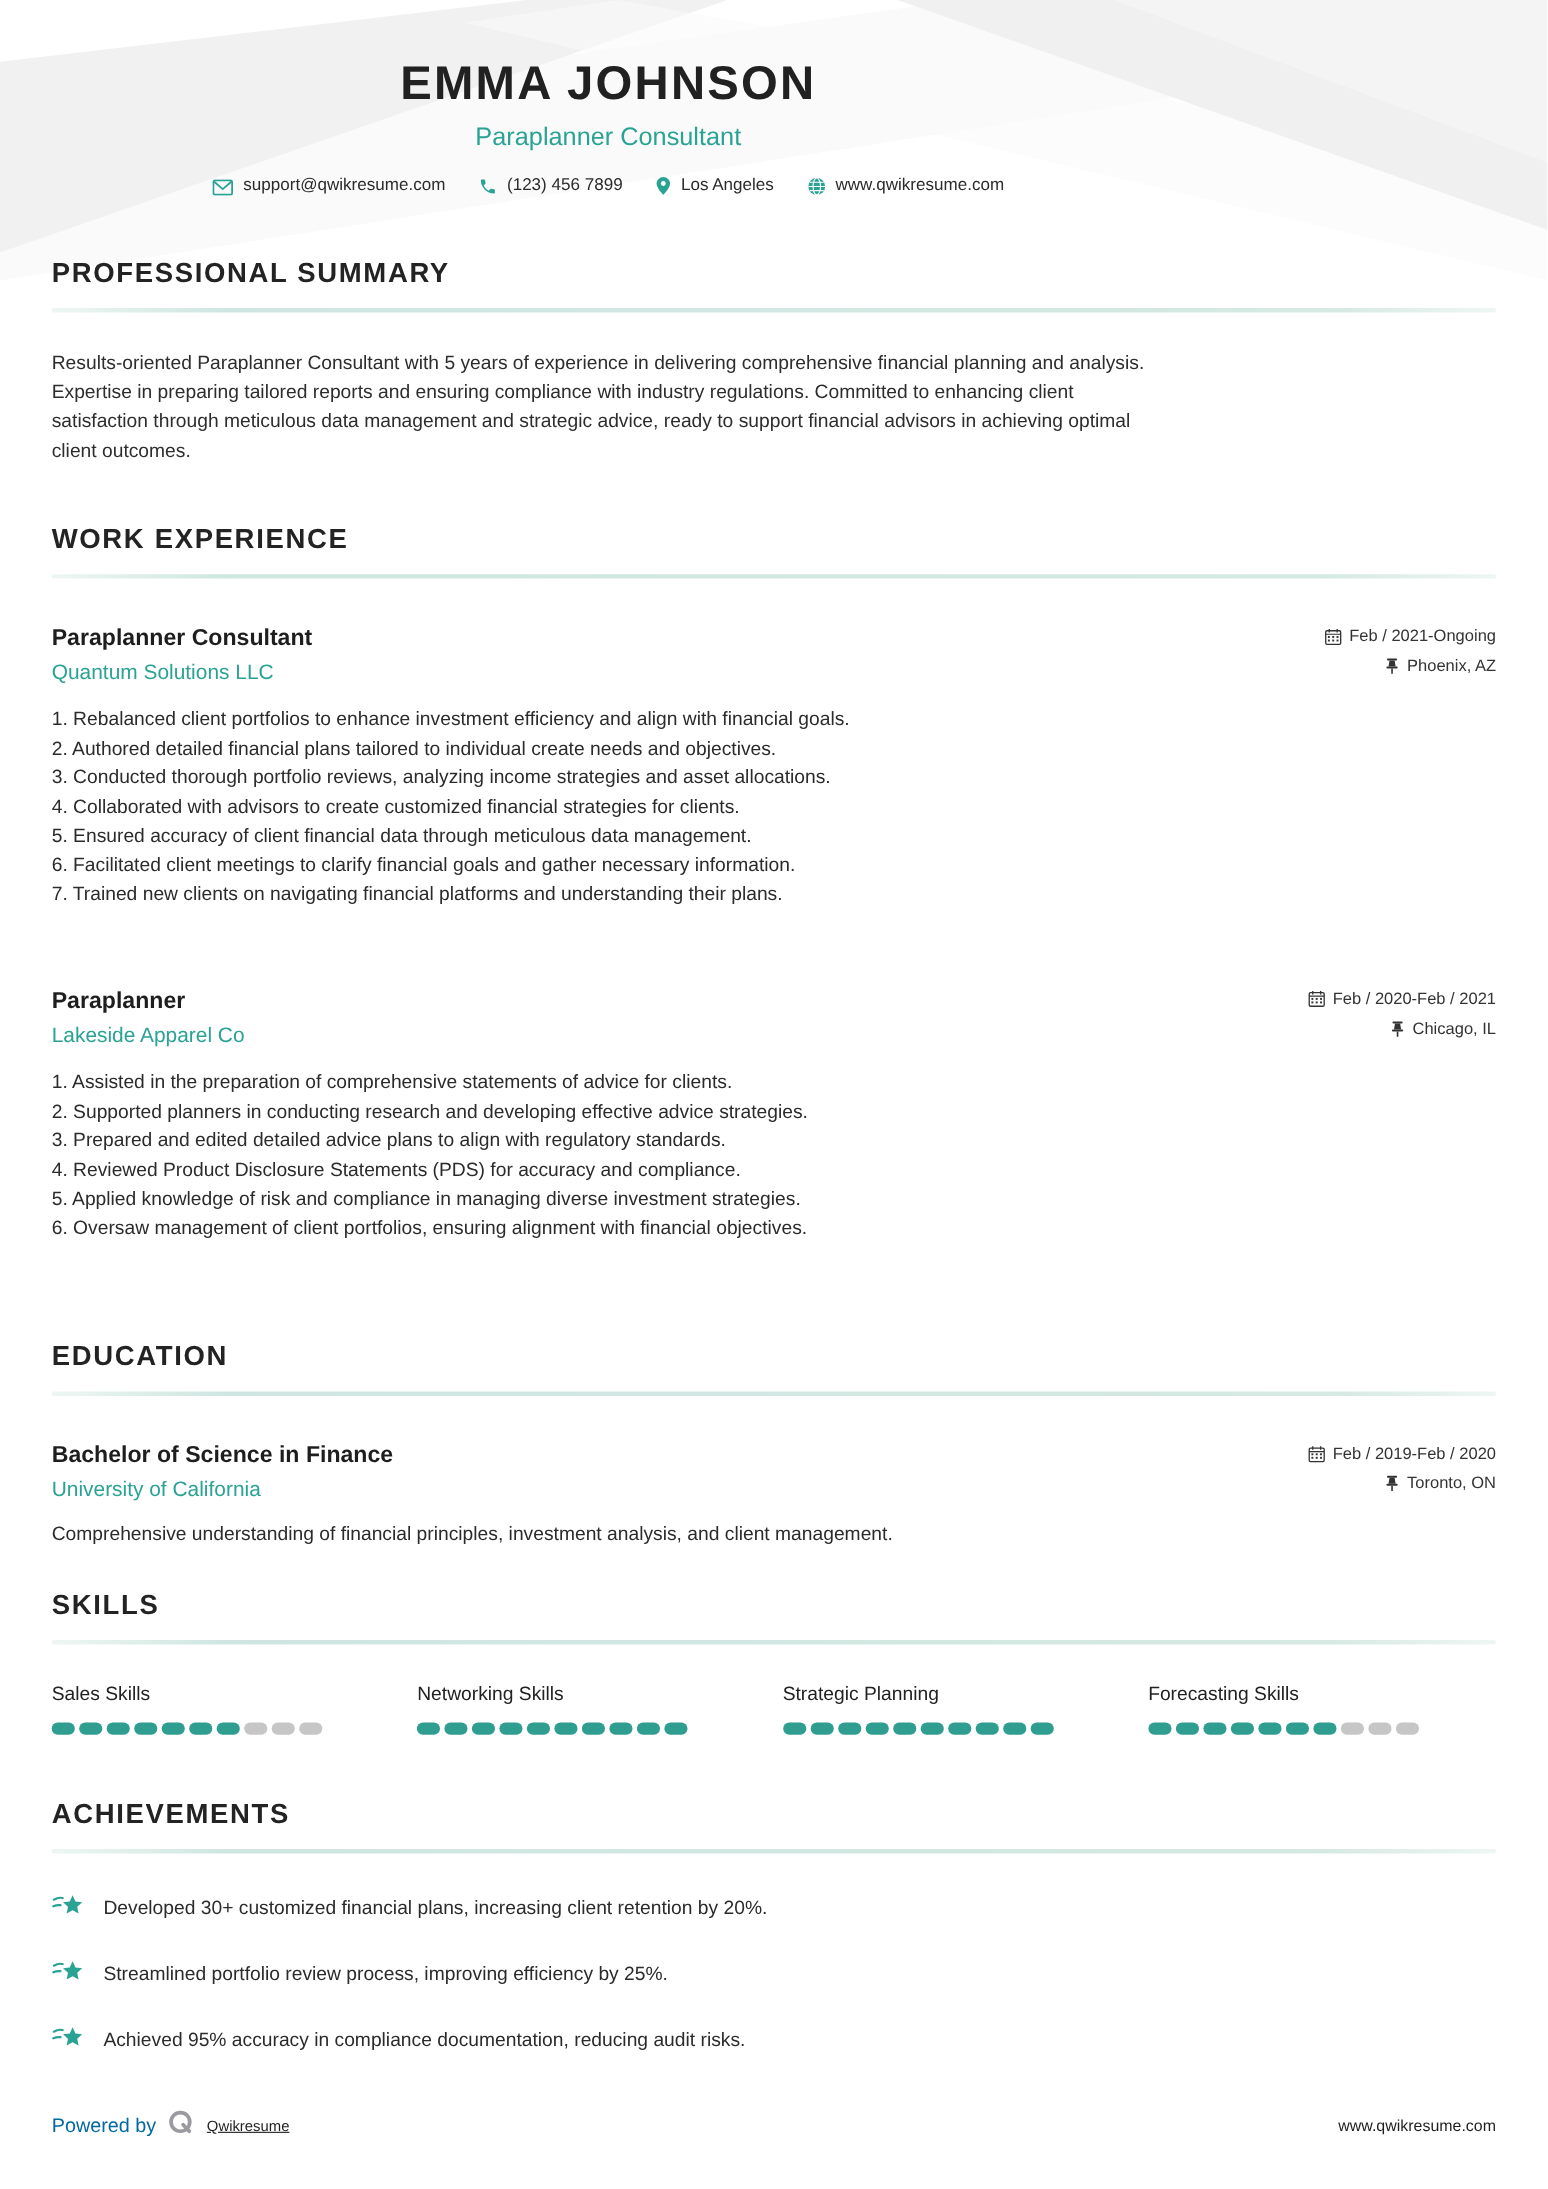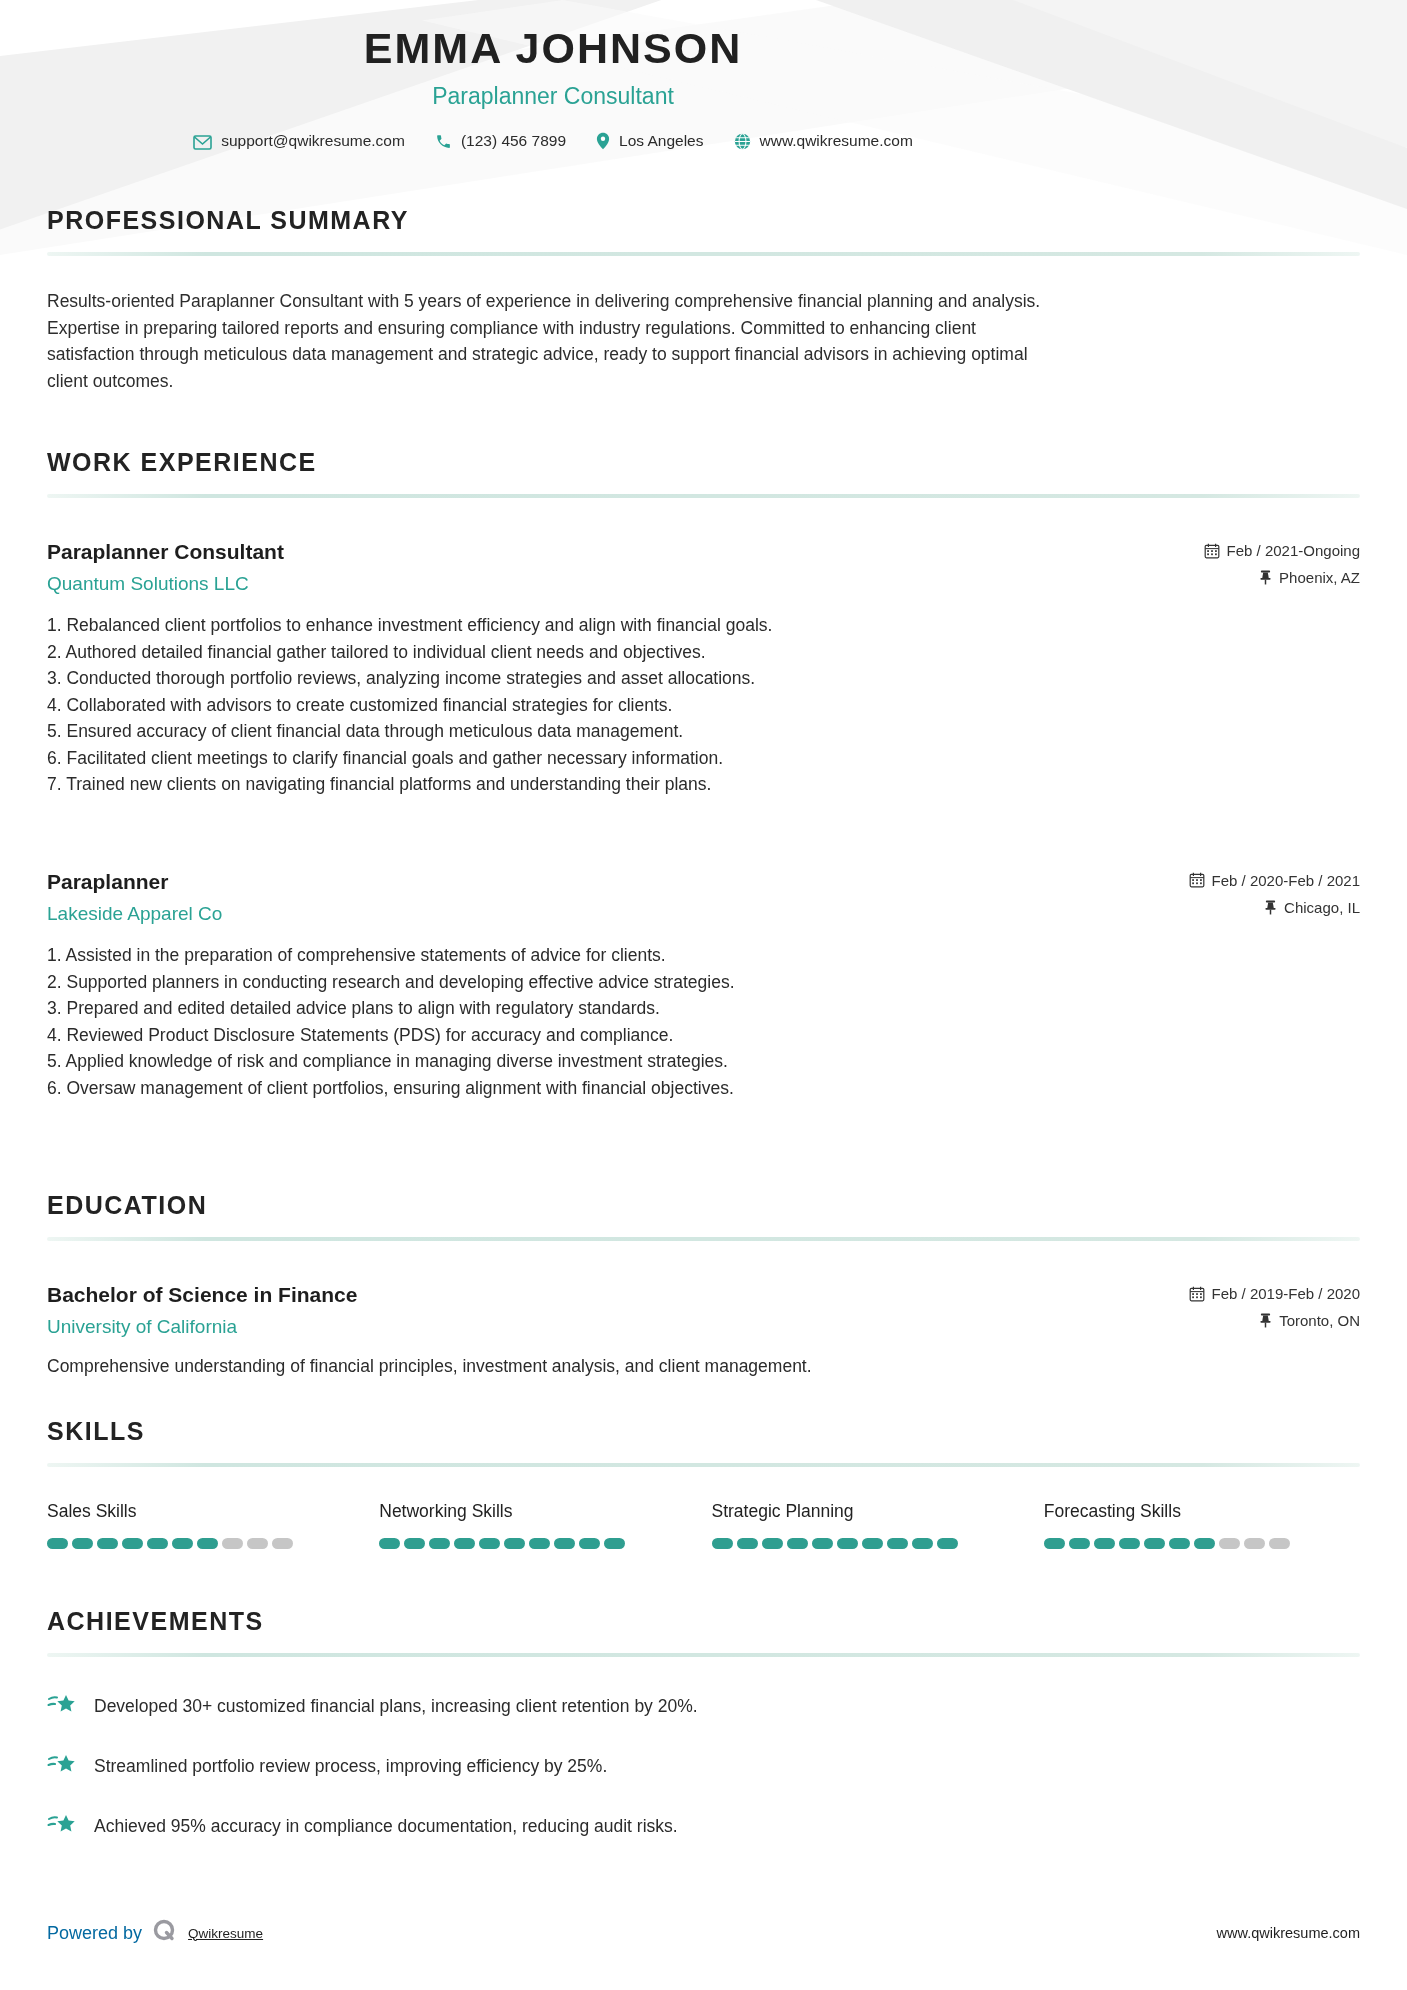--- a/index.html
+++ b/index.html
@@ -19,21 +19,21 @@
   
   .header-decor { position: absolute; top: 0; left: 0; width: 1407px; height: 255px; pointer-events: none; }
   .header-decor .shape { position: absolute; inset: 0; }
   .s1 { background: #f1f1f1; clip-path: polygon(0% 22%, 34% 0%, 47% 0%, 0% 90%); }
   .s2 { background: #f8f8f8; clip-path: polygon(0% 48%, 62% 0%, 100% 0%, 100% 14%, 0% 100%); opacity: .75; }
   .s3 { background: #ededed; clip-path: polygon(58% 0%, 80% 0%, 100% 58%, 100% 82%); opacity: .85; }
   .s4 { background: #f4f4f4; clip-path: polygon(72% 0%, 100% 0%, 100% 58%); }
   .s5 { background: #fafafa; clip-path: polygon(40% 0%, 100% 60%, 100% 100%, 30% 8%); opacity: .6; }
 
   
-  .header { position: relative; padding-top: 24px; text-align: center; }
+  .header { position: relative; padding-top: 52px; text-align: center; }
   .narrow { width: 1012px; }           
   .name { font-size: 43px; font-weight: 700; letter-spacing: 2px; color: #212121; }
   .job-title-header { margin-top: 10px; font-size: 23px; font-weight: 500; }
   .contact-row { margin-top: 22px; display: flex; justify-content: center; align-items: center; gap: 14px; }
   .contact-item { display: flex; align-items: flex-end; gap: 9px; font-size: 15.5px; color: #2b2b2b; padding: 0 8px; }
   .contact-item svg { display: block; }
 
   
   .section-heading { font-size: 25px; font-weight: 700; letter-spacing: 1.5px; color: #232323; text-align: left; }
   .rule { height: 4px; width: 1313px; margin-top: 17px; border-radius: 2px;
@@ -182,21 +182,21 @@
                 <path d="M4.5 2.5h5l1 6h-7z" fill="#333"></path>
                 <rect x="1.5" y="8.5" width="11" height="1.8" rx="0.9" fill="#333"></rect>
                 <line x1="7" y1="10.3" x2="7" y2="15.5" stroke="#333" stroke-width="1.6"></line>
               </svg>
           </span>
           <span>Phoenix, AZ</span>
         </div>
       </div>
       <ol class="duties">
           <li>Rebalanced client portfolios to enhance investment efficiency and align with financial goals.</li>
-          <li>Authored detailed financial gather tailored to individual client needs and objectives.</li>
+          <li>Authored detailed financial plans tailored to individual create needs and objectives.</li>
           <li>Conducted thorough portfolio reviews, analyzing income strategies and asset allocations.</li>
           <li>Collaborated with advisors to create customized financial strategies for clients.</li>
           <li>Ensured accuracy of client financial data through meticulous data management.</li>
           <li>Facilitated client meetings to clarify financial goals and gather necessary information.</li>
           <li>Trained new clients on navigating financial platforms and understanding their plans.</li>
         </ol>
     </div>
 
     <div class="entry" style="margin-top:74px;">
       <div class="entry-title">Paraplanner</div>

